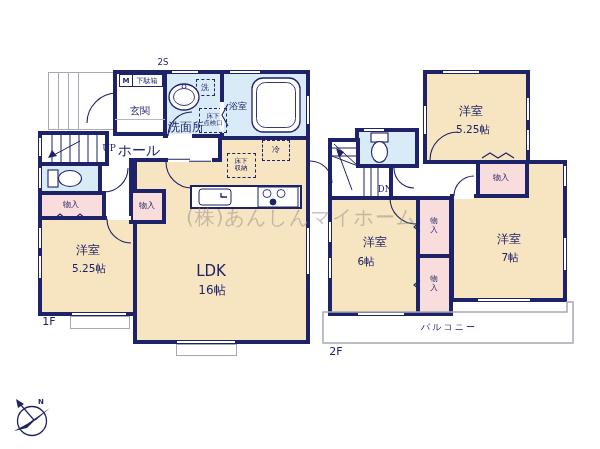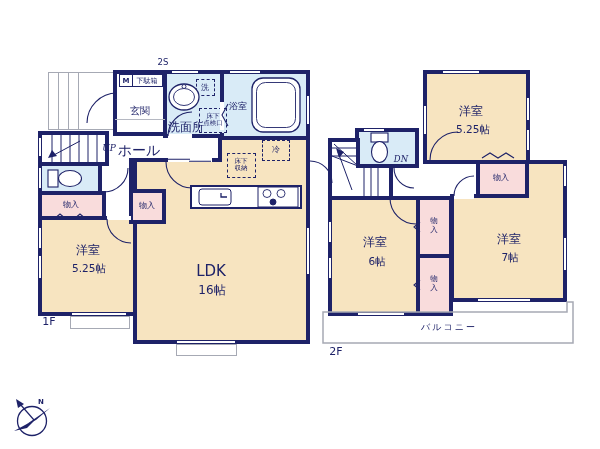--- a/index.html
+++ b/index.html
@@ -7,21 +7,21 @@
   }
   html,body{margin:0;padding:0;background:#fff;}
   #plan{position:relative;width:600px;height:449px;background:#fff;overflow:hidden;
         font-family:"DejaVu Sans","Liberation Sans",sans-serif;}
   .r{position:absolute;box-sizing:border-box;border:4px solid var(--wall);}
   .cream{background:var(--cream);} .blue{background:var(--blue);}
   .pink{background:var(--pink);} .white{background:#fff;}
   .nb{border:none;}
   .lbl{position:absolute;transform:translate(-50%,-50%);color:var(--wall);
        white-space:pre-line;text-align:center;line-height:1.15;z-index:8;}
-  .it{font-style:italic;font-family:"DejaVu Serif","Liberation Serif",serif;}
+  .it{font-family:"DejaVu Serif","Liberation Serif",serif;}
   .win{position:absolute;background:#fff;z-index:6;box-sizing:border-box;}
   .winH{border-top:1px solid var(--wall);border-bottom:1px solid var(--wall);height:4px;}
   .winV{border-left:1px solid var(--wall);border-right:1px solid var(--wall);width:4px;}
   .dash{position:absolute;border:1px dashed var(--wall);background:var(--cream);z-index:4;box-sizing:border-box;}
   .step{position:absolute;border:1px solid var(--gray);background:#fff;z-index:0;box-sizing:border-box;}
   .patch{position:absolute;z-index:6;}
   .strip{position:absolute;background:var(--wall);z-index:5;}
   .box{position:absolute;box-sizing:border-box;border:1.5px solid var(--wall);background:#fff;z-index:5;}
   .thin{position:absolute;background:var(--gray);z-index:2;}
   svg.ov{position:absolute;left:0;top:0;z-index:7;pointer-events:none;}
@@ -196,30 +196,31 @@
   <div class="lbl" style="left:139px;top:150px;font-size:14px;">ホール</div>
   <div class="lbl" style="left:71px;top:205px;font-size:8px;">物入</div>
   <div class="lbl" style="left:147px;top:206px;font-size:8px;">物入</div>
   <div class="lbl" style="left:88px;top:251px;font-size:12px;">洋室</div>
   <div class="lbl" style="left:89px;top:268px;font-size:10.5px;">5.25帖</div>
   <div class="lbl" style="left:211px;top:272px;font-size:15px;">LDK</div>
   <div class="lbl" style="left:212px;top:291px;font-size:12px;">16帖</div>
   <div class="lbl" style="left:49px;top:322px;font-size:11px;">1F</div>
   <div class="lbl" style="left:163px;top:63px;font-size:8.5px;">2S</div>
 
-  <div class="lbl it" style="left:385px;top:160px;font-size:8.5px;margin-left:16px;">DN</div>
+  <div class="lbl it" style="left:385px;top:190px;font-size:8.5px;">DN</div>
   <div class="lbl" style="left:471px;top:112px;font-size:12px;">洋室</div>
   <div class="lbl" style="left:473px;top:129px;font-size:10.5px;">5.25帖</div>
   <div class="lbl" style="left:501px;top:178px;font-size:8px;">物入</div>
   <div class="lbl" style="left:434px;top:226px;font-size:7.5px;">物
 入</div>
   <div class="lbl" style="left:434px;top:284px;font-size:7.5px;">物
 入</div>
   <div class="lbl" style="left:375px;top:243px;font-size:12px;">洋室</div>
-  <div class="lbl" style="left:377px;top:261px;font-size:10.5px;">6帖</div>
+  <div class="lbl" style="left:366px;top:261px;font-size:10.5px;">6帖</div>
   <div class="lbl" style="left:509px;top:240px;font-size:12px;">洋室</div>
   <div class="lbl" style="left:510px;top:257px;font-size:10.5px;">7帖</div>
   <div class="lbl" style="left:449px;top:327px;font-size:9px;letter-spacing:2px;">バルコニー</div>
   <div class="lbl" style="left:336px;top:352px;font-size:11px;">2F</div>
 
   <div class="lbl" style="left:41px;top:402px;font-size:7px;font-weight:bold;">N</div>
 
+  <div id="wm">(株)あんしんマイホーム</div>
 </div>
 
 </body></html>

